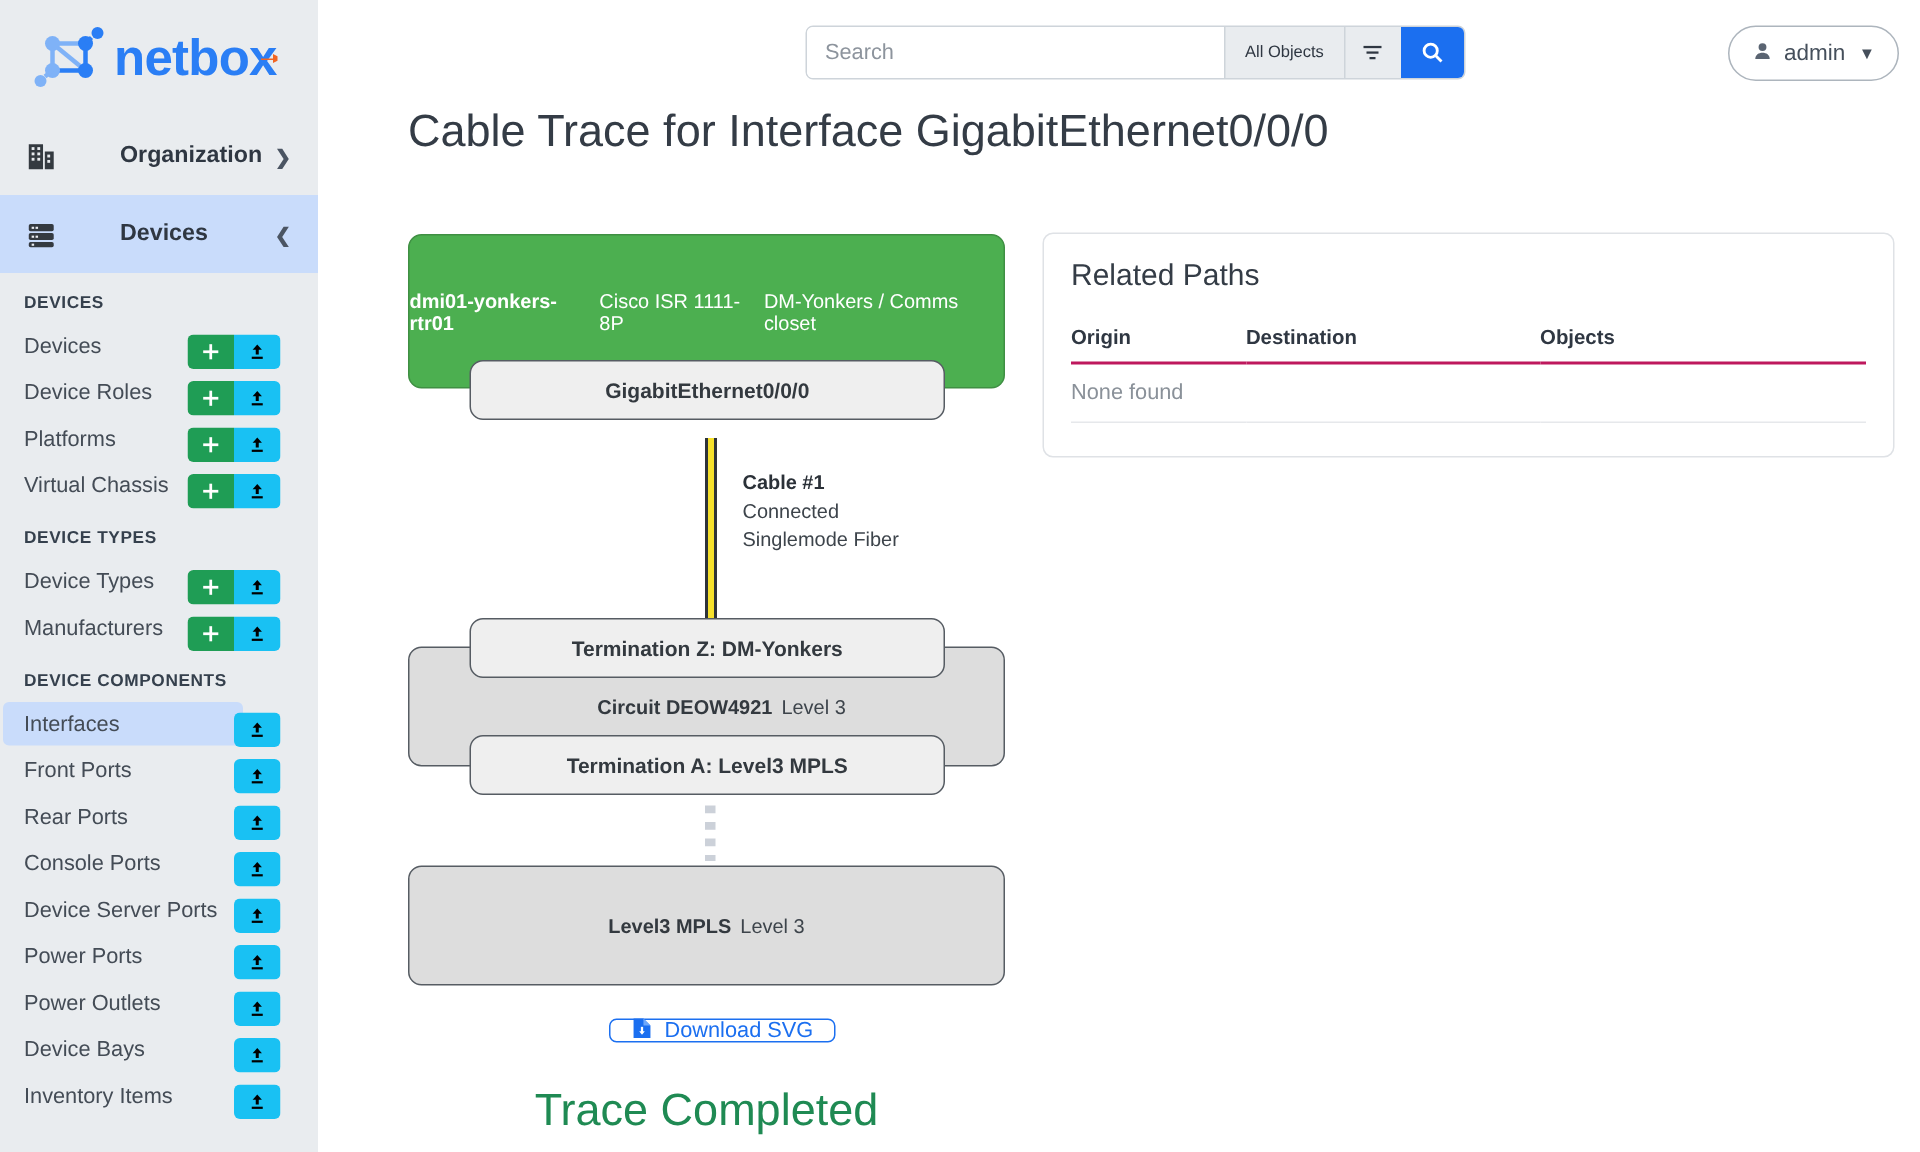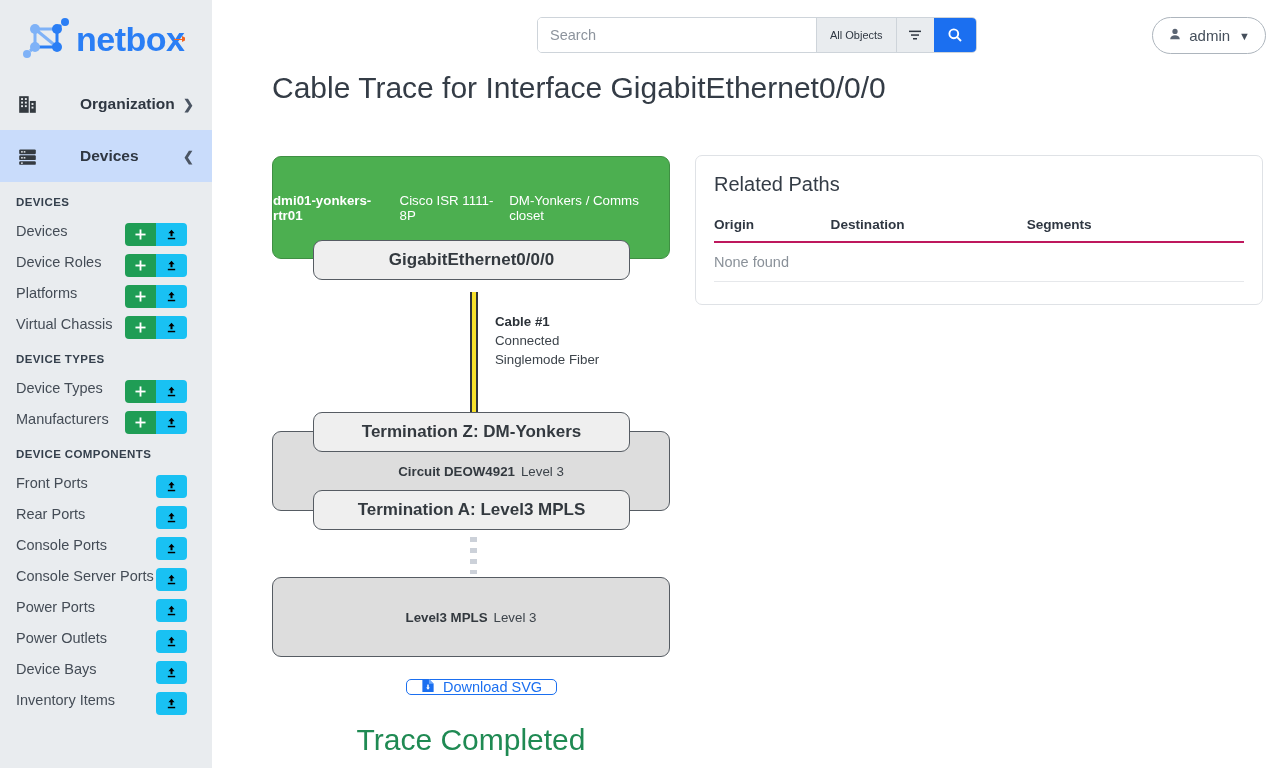--- a/index.html
+++ b/index.html
@@ -160,21 +160,21 @@
     background: #4caf50; border: 1px solid #3f8f43;
     color: #ffffff;
     gap: 5px;
   }
   .node-device .nd-title { font-size: 13.3px; font-weight: 700; }
   .node-device .nd-sub { font-size: 13.3px; }
 
   .node-term {
     width: 317px; height: 40px;
     background: #efefef; border: 1px solid #565c63;
-    font-size: 17px; font-weight: 700; color: #33393f;
+    font-size: 14px; font-weight: 700; color: #33393f;
     margin-left: 41px;
   }
 
   .node-circuit {
     width: 398px; height: 80px;
     background: #dddddd; border: 1px solid #565c63;
     gap: 6px;
     padding-left: 20px;
   }
   .node-circuit .nc-title { font-size: 13.3px; font-weight: 700; color: #33393f; }
@@ -432,20 +432,32 @@
           <svg width="11" height="11" viewBox="0 0 12 12" fill="#000">
               <path d="M6 0.8 L9.4 4.6 H7.1 V8 H4.9 V4.6 H2.6 Z"></path>
               <rect x="2" y="9.6" width="8" height="1.6"></rect>
             </svg>
         </span>
       </span>
     </div>
 
     <div class="section-title">Device Components</div>
 
+    <div class="nav-item selected">
+      <span class="ni-hl"></span>
+      <span class="ni-label">Interfaces</span>
+      <span class="btn-grp single">
+        <span class="mini-btn imp">
+          <svg width="11" height="11" viewBox="0 0 12 12" fill="#000">
+              <path d="M6 0.8 L9.4 4.6 H7.1 V8 H4.9 V4.6 H2.6 Z"></path>
+              <rect x="2" y="9.6" width="8" height="1.6"></rect>
+            </svg>
+        </span>
+      </span>
+    </div>
     <div class="nav-item">
       <span class="ni-label">Front Ports</span>
       <span class="btn-grp single">
         <span class="mini-btn imp">
           <svg width="11" height="11" viewBox="0 0 12 12" fill="#000">
               <path d="M6 0.8 L9.4 4.6 H7.1 V8 H4.9 V4.6 H2.6 Z"></path>
               <rect x="2" y="9.6" width="8" height="1.6"></rect>
             </svg>
         </span>
       </span>
@@ -466,21 +478,21 @@
       <span class="btn-grp single">
         <span class="mini-btn imp">
           <svg width="11" height="11" viewBox="0 0 12 12" fill="#000">
               <path d="M6 0.8 L9.4 4.6 H7.1 V8 H4.9 V4.6 H2.6 Z"></path>
               <rect x="2" y="9.6" width="8" height="1.6"></rect>
             </svg>
         </span>
       </span>
     </div>
     <div class="nav-item">
-      <span class="ni-label">Console Server Ports</span>
+      <span class="ni-label">Device Server Ports</span>
       <span class="btn-grp single">
         <span class="mini-btn imp">
           <svg width="11" height="11" viewBox="0 0 12 12" fill="#000">
               <path d="M6 0.8 L9.4 4.6 H7.1 V8 H4.9 V4.6 H2.6 Z"></path>
               <rect x="2" y="9.6" width="8" height="1.6"></rect>
             </svg>
         </span>
       </span>
     </div>
     <div class="nav-item">
@@ -632,21 +644,21 @@
       <div class="trace-done">Trace Completed</div>
     </div>
 
     <div class="card">
       <div class="card-title">Related Paths</div>
       <table class="paths">
         <thead>
           <tr>
             <th class="col-o">Origin</th>
             <th class="col-d">Destination</th>
-            <th>Segments</th>
+            <th>Objects</th>
           </tr>
         </thead>
         <tbody>
           <tr>
             <td colspan="3">None found</td>
           </tr>
         </tbody>
       </table>
     </div>
 

